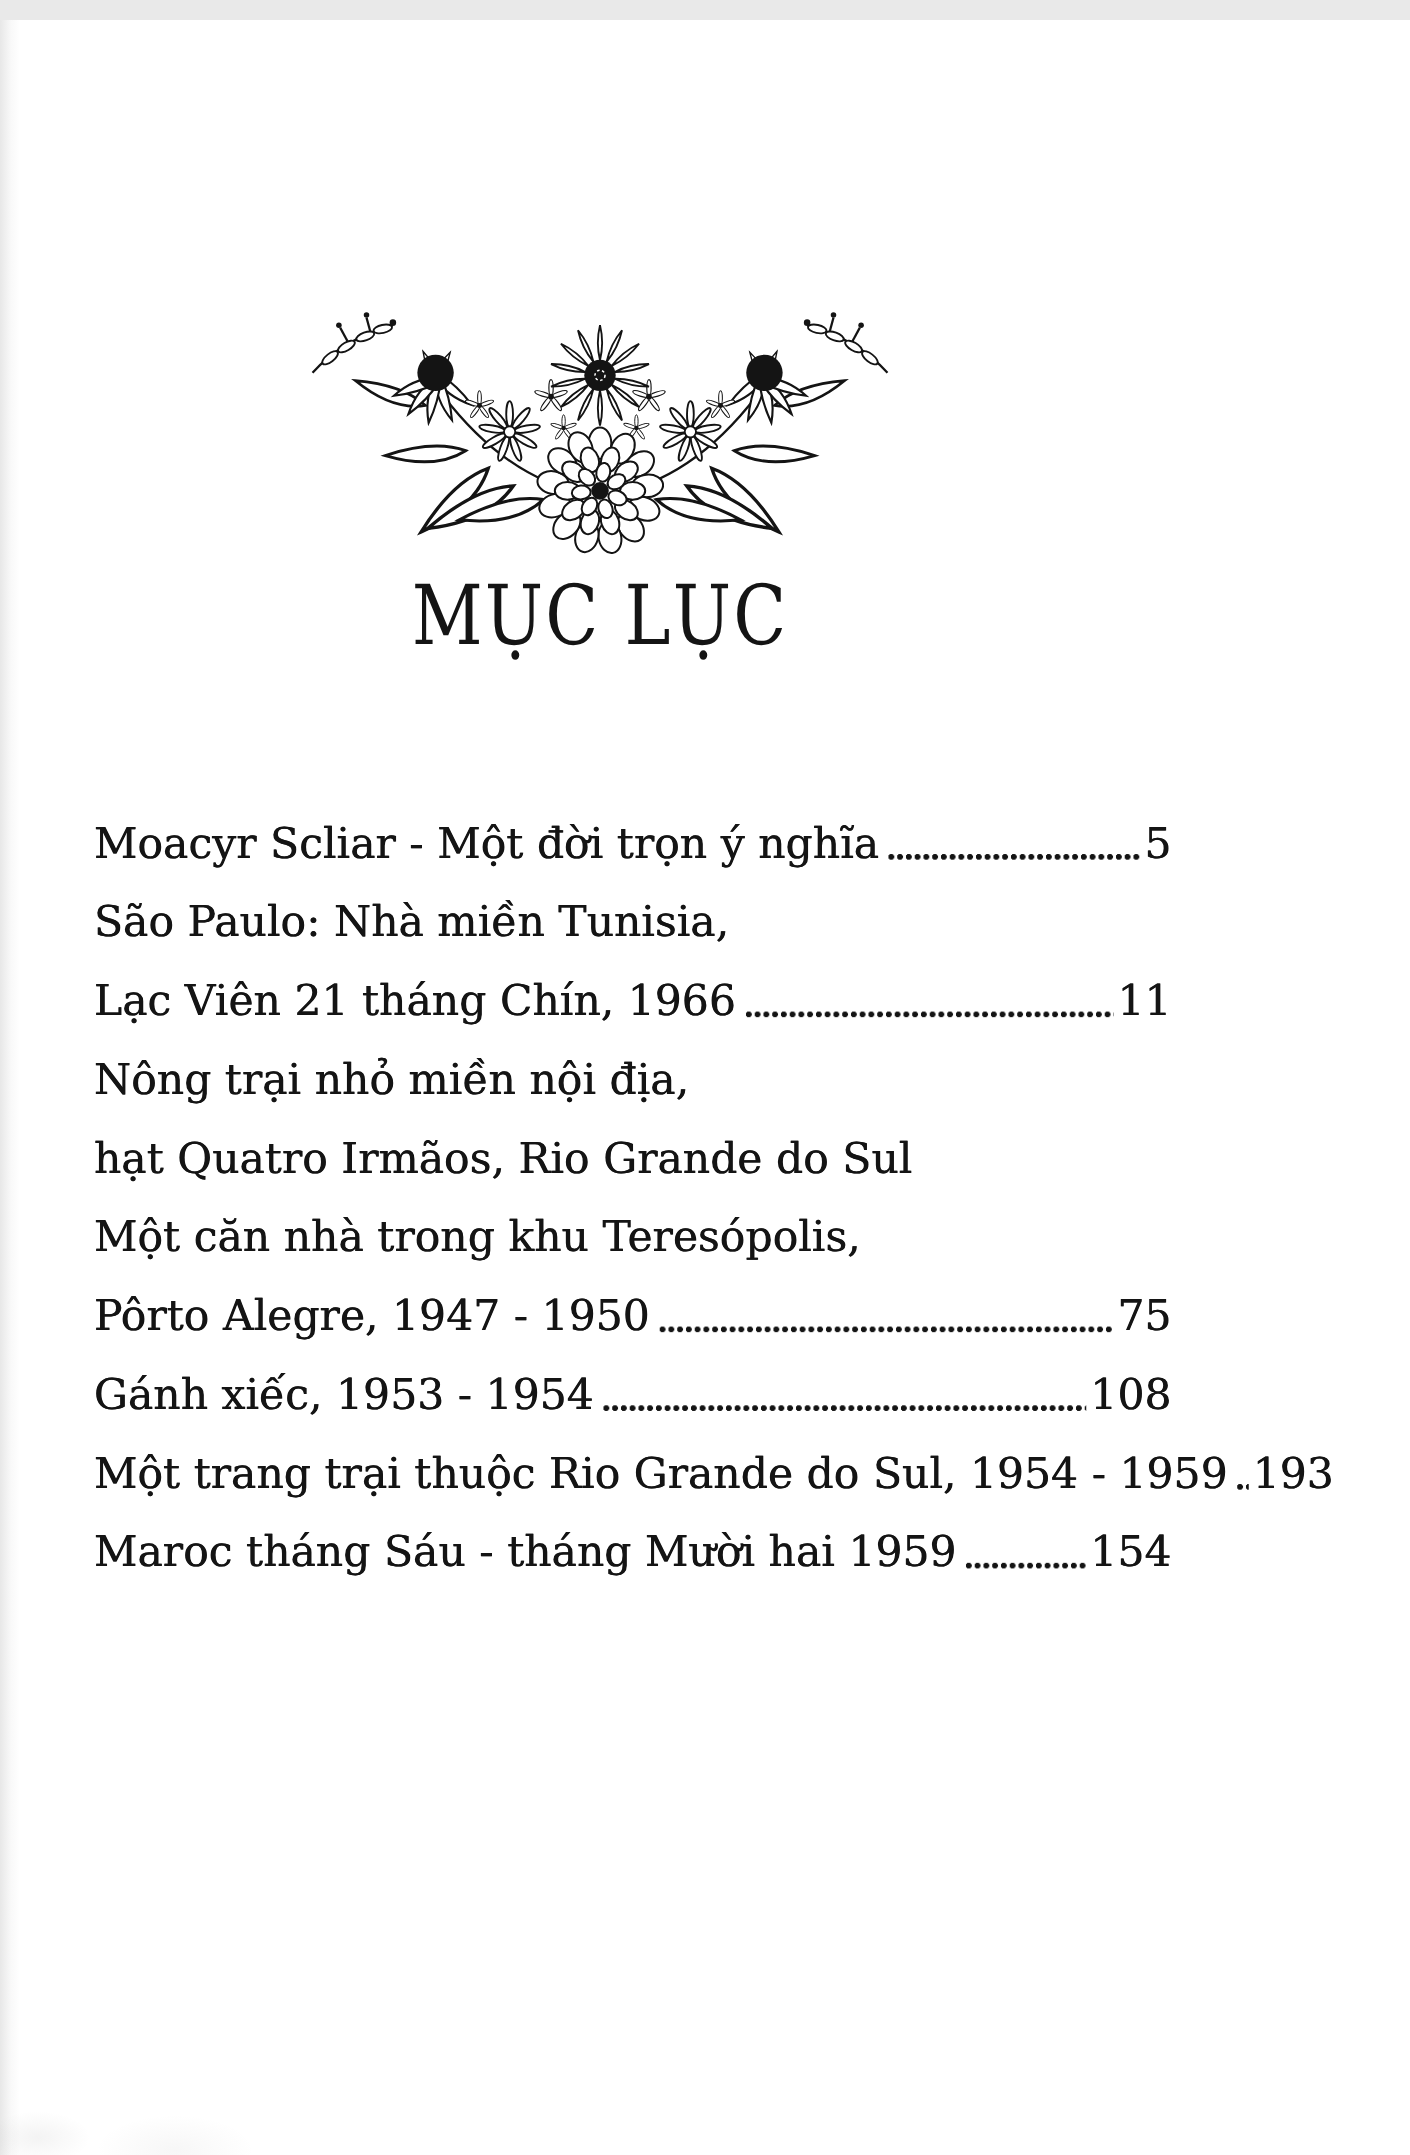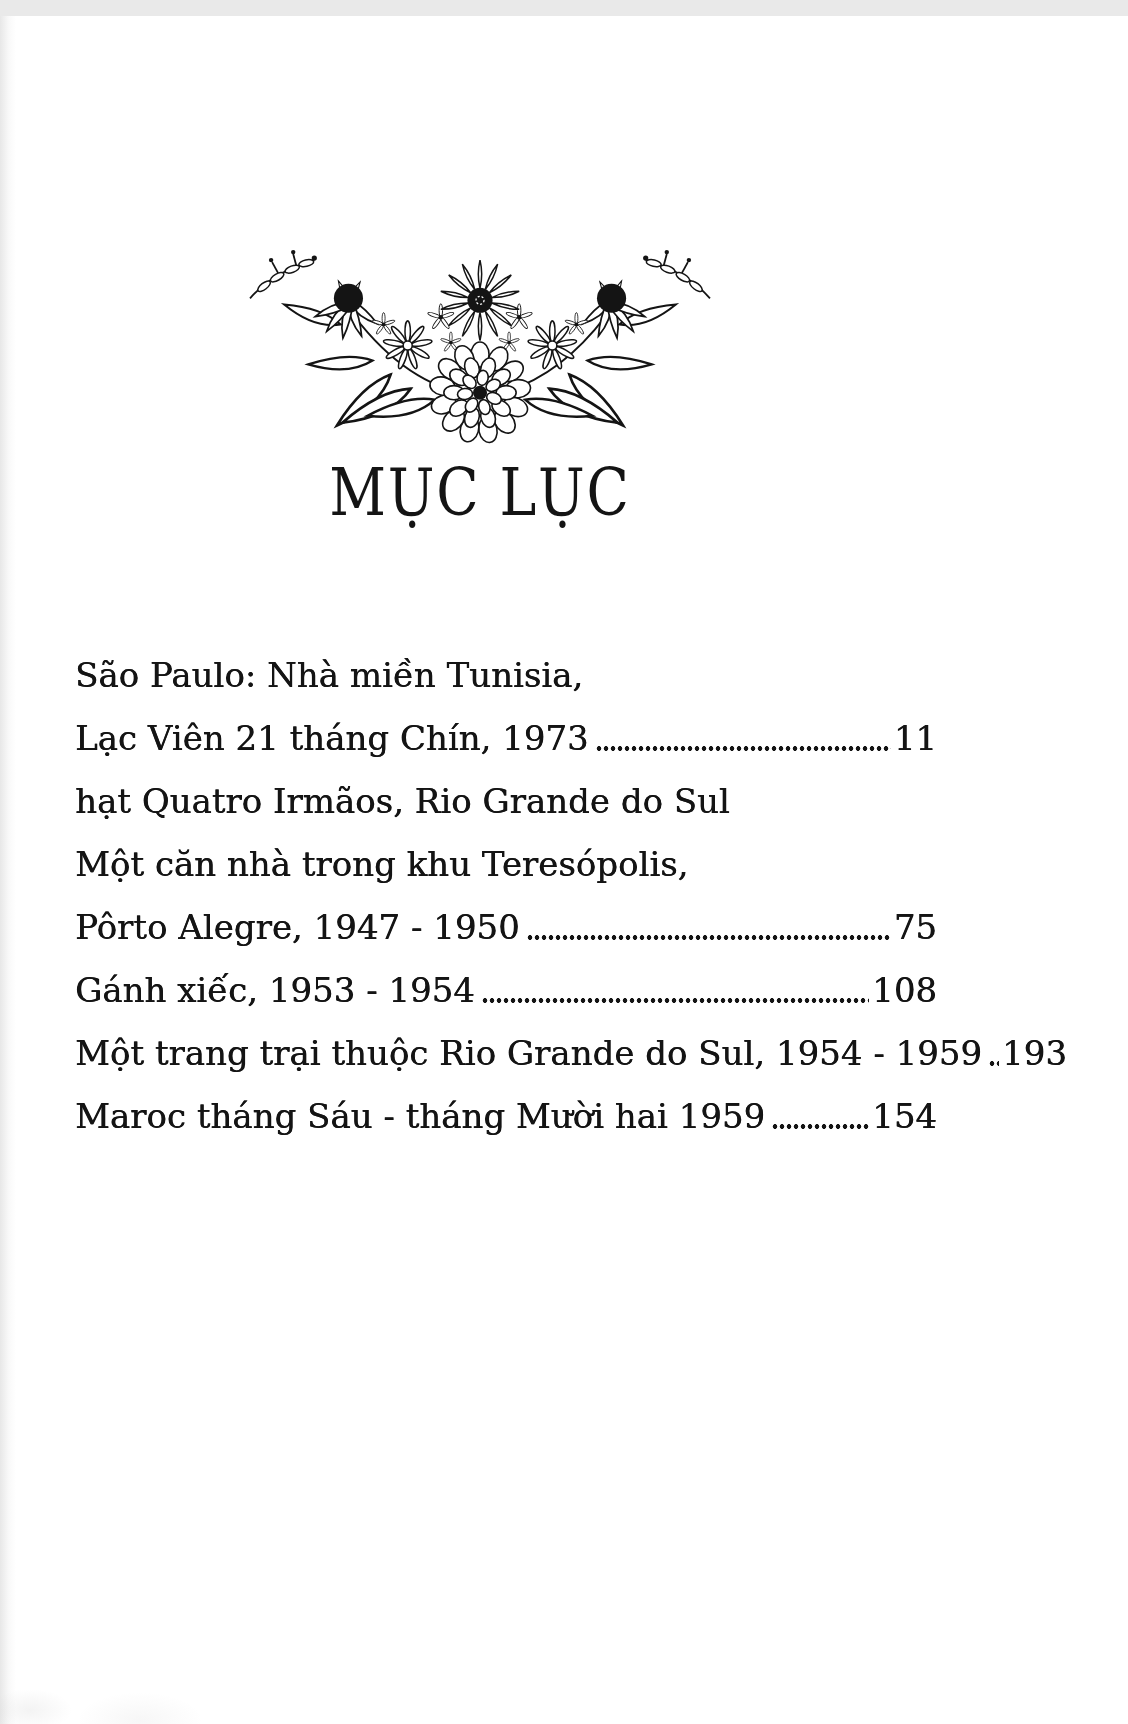--- a/index.html
+++ b/index.html
@@ -190,26 +190,34 @@
         <use href="#pI" transform="rotate(316) translate(0,-15)"></use>
         <circle r="7" fill="#141414"></circle>
       </g>
     </svg>
   </div>
 
   <h1 class="page-title">MỤC LỤC</h1>
 
   <div class="toc">
     <div class="toc-row">
+      <span class="t">Moacyr Scliar - Một đời trọn ý nghĩa</span>
+      <span class="leader"></span>
+      <span class="pg">5</span>
+    </div>
+    <div class="toc-row">
       <span class="t">São Paulo: Nhà miền Tunisia,</span>
     </div>
     <div class="toc-row">
-      <span class="t">Lạc Viên 21 tháng Chín, 1973</span>
+      <span class="t">Lạc Viên 21 tháng Chín, 1966</span>
       <span class="leader"></span>
       <span class="pg">11</span>
+    </div>
+    <div class="toc-row">
+      <span class="t">Nông trại nhỏ miền nội địa,</span>
     </div>
     <div class="toc-row">
       <span class="t">hạt Quatro Irmãos, Rio Grande do Sul</span>
     </div>
     <div class="toc-row">
       <span class="t">Một căn nhà trong khu Teresópolis,</span>
     </div>
     <div class="toc-row">
       <span class="t">Pôrto Alegre, 1947 - 1950</span>
       <span class="leader"></span>

